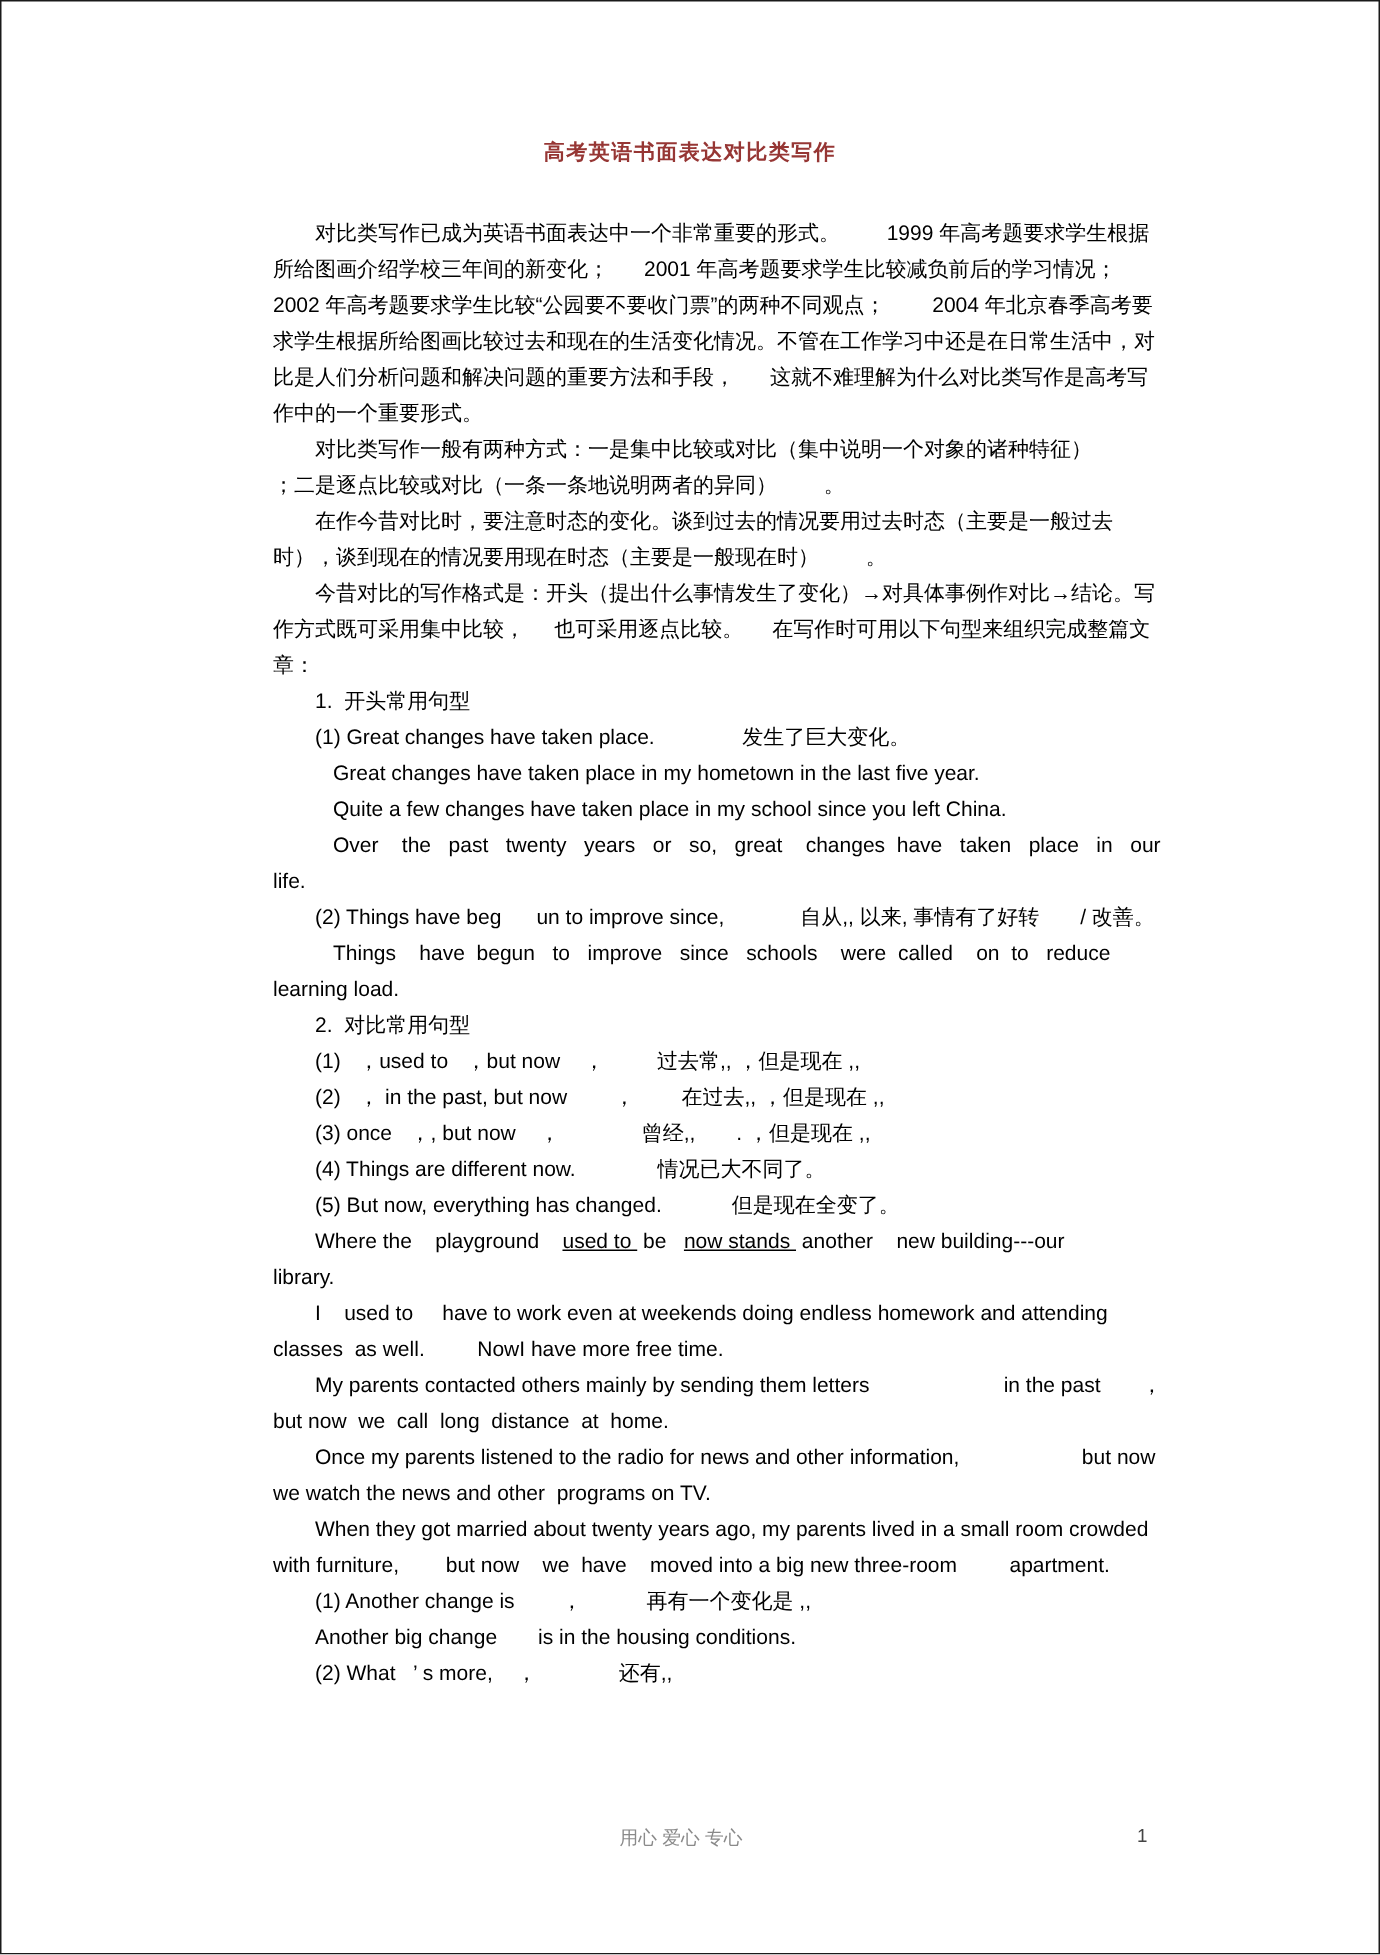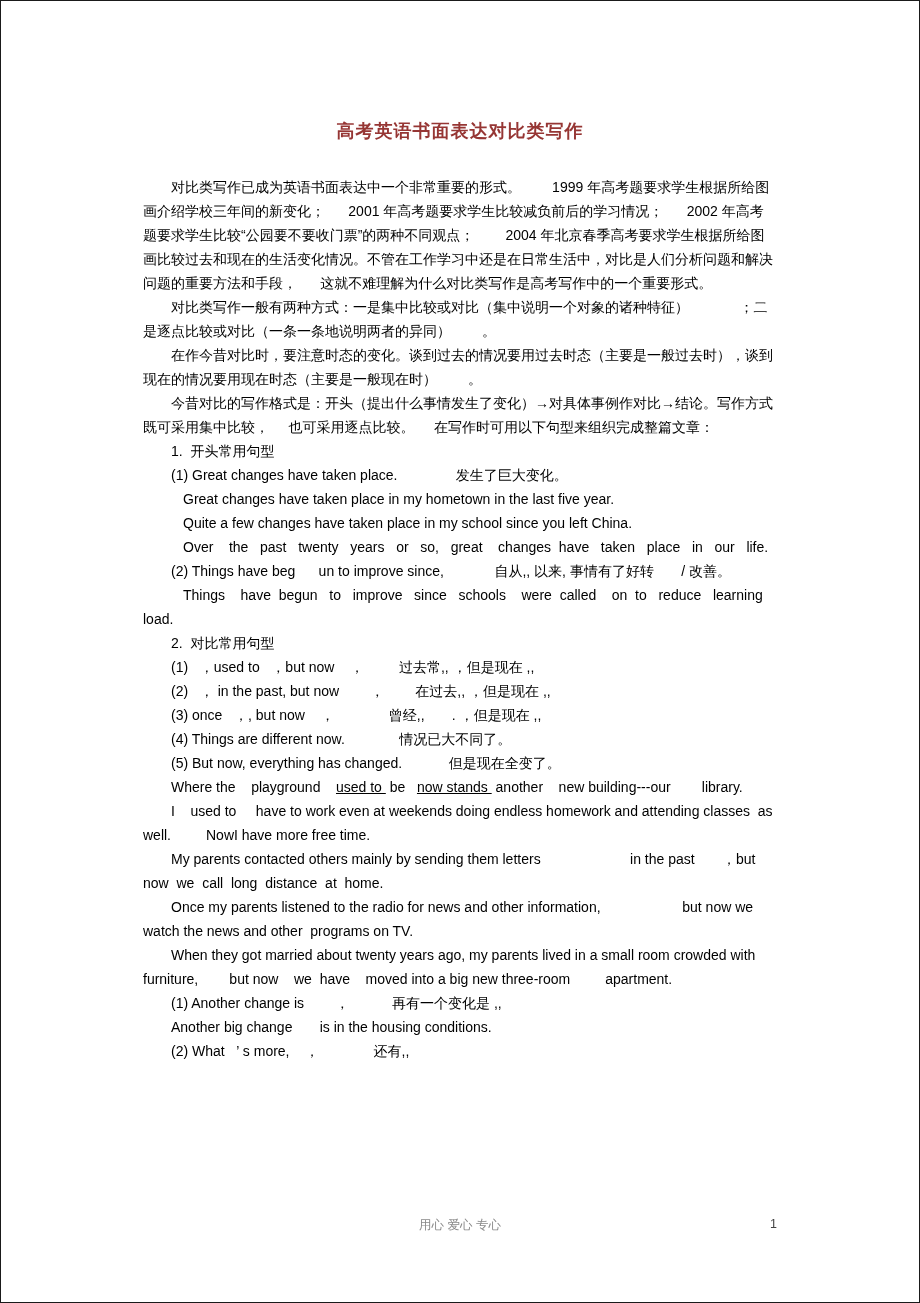--- a/index.html
+++ b/index.html
@@ -12,44 +12,45 @@
     width: 920px;
     height: 1303px;
     background: #ffffff;
     border: 1px solid #1a1a1a;
     position: relative;
     overflow: hidden;
     font-family: "Liberation Sans", "DejaVu Sans", sans-serif;
     color: #000000;
   }
   .title {
-    margin-top: 118px;
+    margin-top: 92px;
     text-align: center;
-    font-size: 18px;
+    font-size: 14px;
     font-weight: bold;
     color: var(--title-color);
     letter-spacing: 1px;
   }
   .content {
     margin: 32px 142px 0 142px;
     font-size: 14px;
     line-height: 24px;
     text-align: left;
   }
   .para {
     white-space: pre-wrap;
     word-break: break-word;
+    margin-left: 39px;
   }
   .indent1 { text-indent: 28px; }
   .indent2 { text-indent: 40px; }
   .u { text-decoration: underline; text-align: center; }
   .footer {
     position: absolute;
     left: 142px;
-    right: 142px;
+    right: 154px;
     bottom: 68px;
     text-align: center;
     font-size: 12.5px;
     color: var(--footer-color);
   }
   .page-num {
     position: absolute;
     right: 0;
     top: 0;
     color: #444444;

